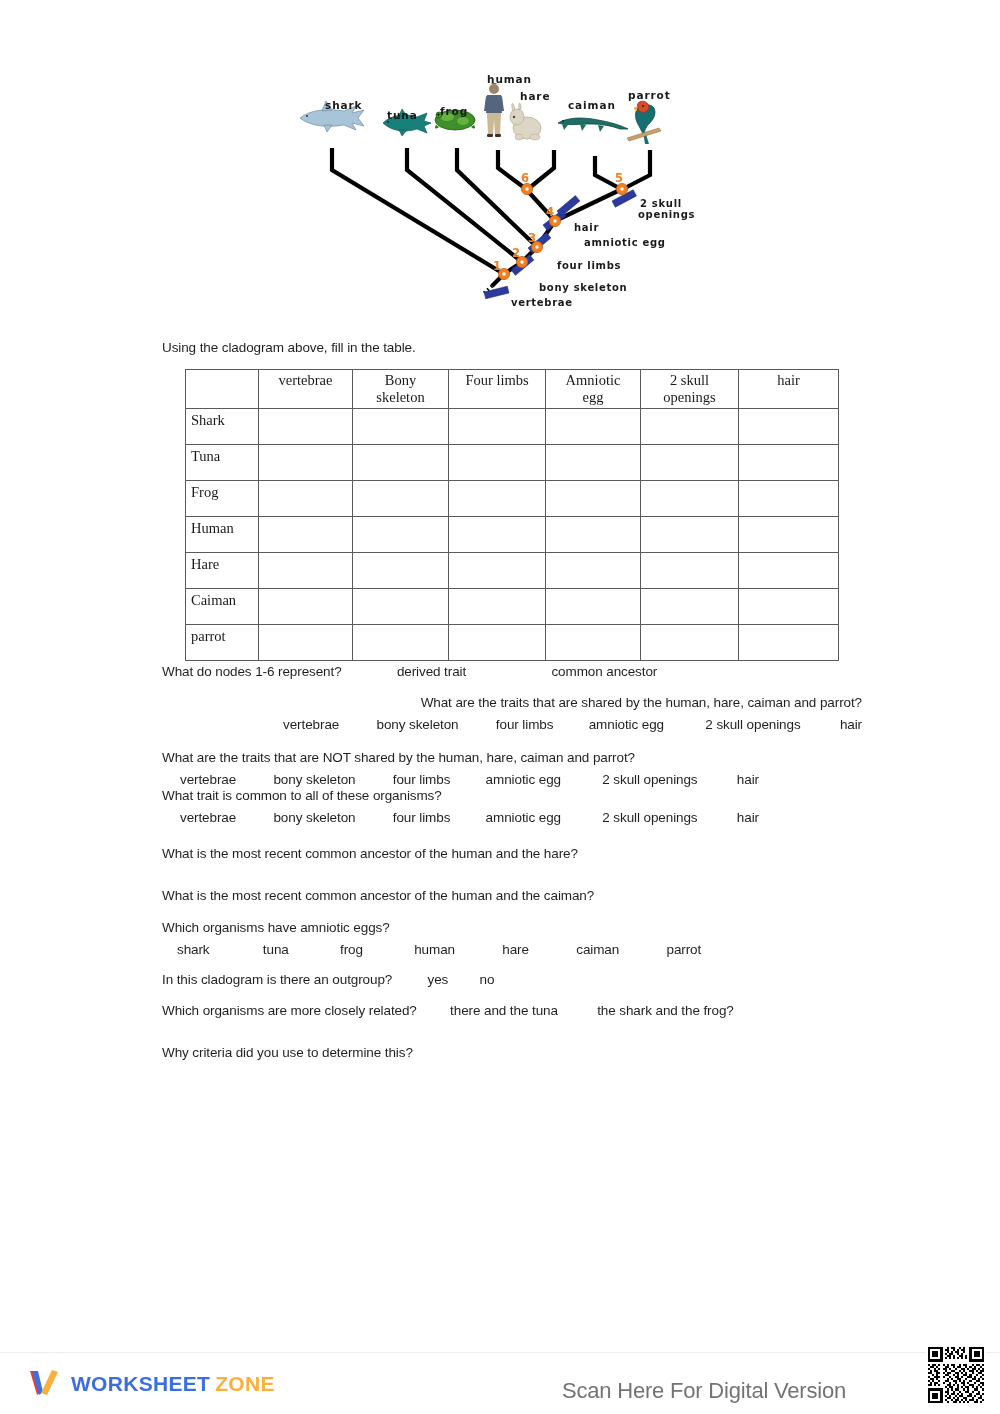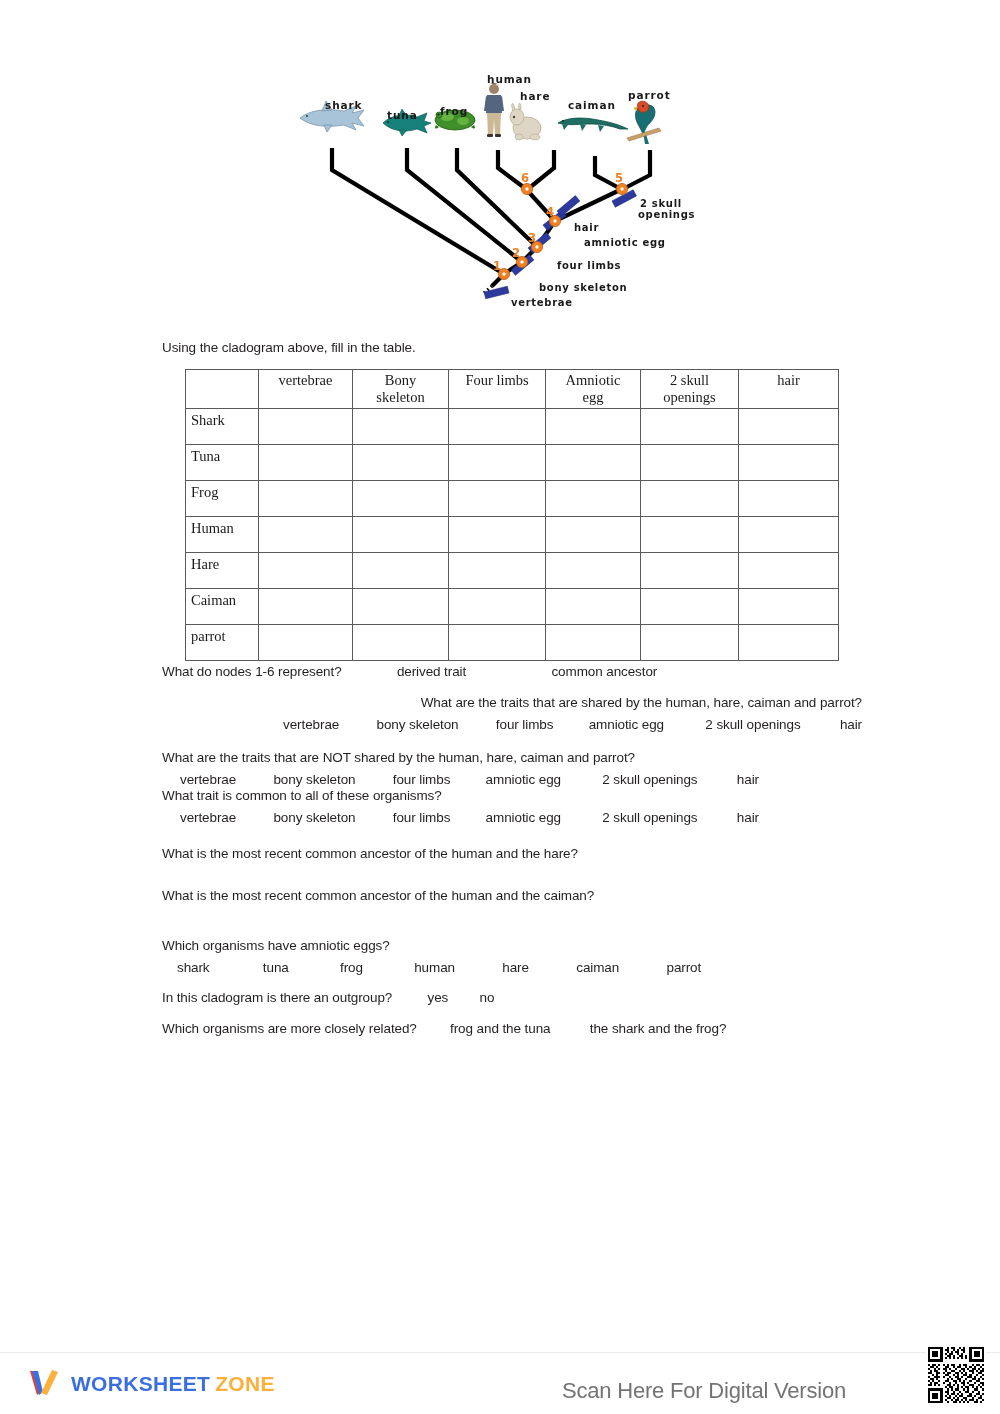--- a/index.html
+++ b/index.html
@@ -482,21 +482,21 @@
 
   <div class="q-block" style="margin-top:20px;">
     <div class="q-text">What is the most recent common ancestor of the human and the hare?</div>
   </div>
 
   <div class="q-block" style="margin-top:27px;">
     <div class="q-text">What is the most recent common ancestor of the human and the caiman?</div>
   </div>
 
 
-  <div class="q-block" style="margin-top:34px;">
+  <div class="q-block" style="margin-top:16px;">
     <div class="q-text">Which organisms have amniotic eggs?</div>
     <div class="opt-row" style="padding-left:15px;">
       <span class="opt">shark</span>
       <span style="display:inline-block;width:46px;"></span>
       <span class="opt">tuna</span>
       <span style="display:inline-block;width:44px;"></span>
       <span class="opt">frog</span>
       <span style="display:inline-block;width:44px;"></span>
       <span class="opt">human</span>
       <span style="display:inline-block;width:40px;"></span>
@@ -515,26 +515,29 @@
       <span class="choice">yes</span>
       <span style="display:inline-block;width:24px;"></span>
       <span class="choice">no</span>
     </div>
   </div>
 
   <div class="q-block" style="margin-top:16px;">
     <div class="q-text">
       <span>Which organisms are more closely related?</span>
       <span style="display:inline-block;width:26px;"></span>
-      <span class="choice">frog and the tuna</span>
+      <span class="choice">there and the tuna</span>
       <span style="display:inline-block;width:32px;"></span>
       <span class="choice">the shark and the frog?</span>
     </div>
   </div>
 
+  <div class="q-block" style="margin-top:26px;">
+    <div class="q-text">Why criteria did you use to determine this?</div>
+  </div>
 
 </div>
 
 <div id="footer-divider"></div>
 <div id="footer"></div>
 
 <div id="brand-logo">
   <svg width="34" height="30" viewBox="0 0 34 30">
     <path d="M2,3 L8,3 L13,24 L9,27 Z" fill="#e8402a"></path>
     <path d="M4,3 L10,3 L15,24 L11,27 Z" fill="#3b6fe0"></path>

